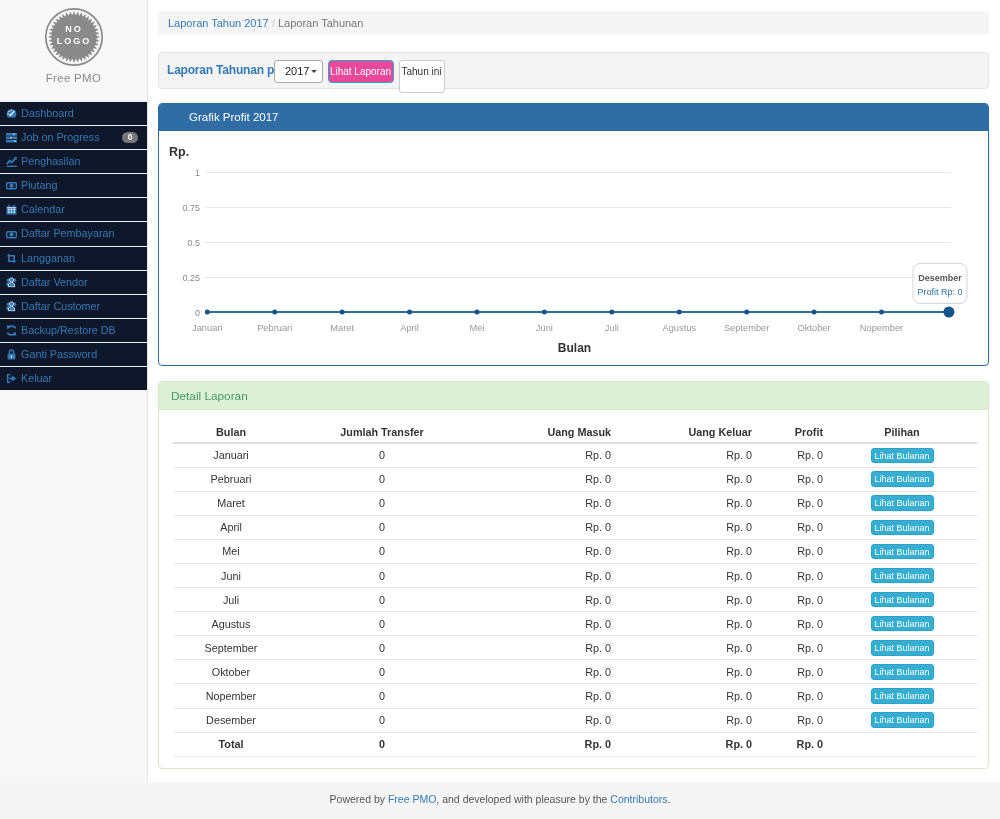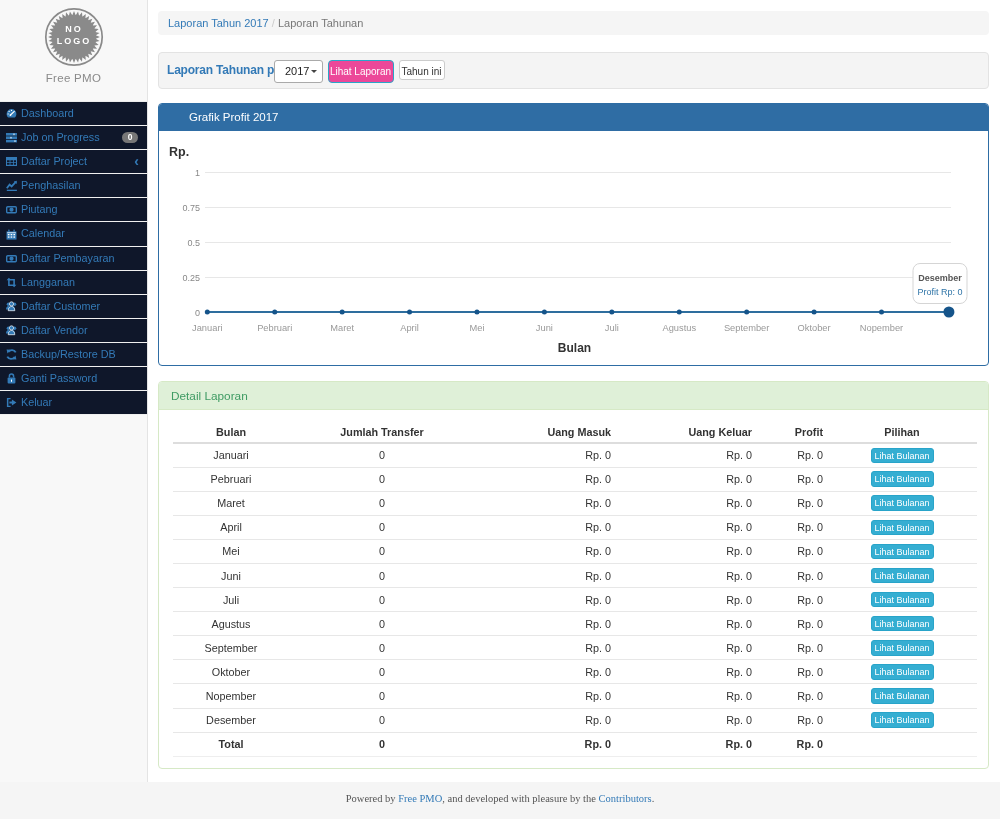--- a/index.html
+++ b/index.html
@@ -16,34 +16,34 @@
 .chev { position:absolute; right:8px; top:50%; margin-top:-8px; color:#337ab7; font-size:14px; font-weight:bold; line-height:15px; }
 #main { position:absolute; left:158px; top:0; width:831px; }
 .bcrumb { position:absolute; top:10.5px; left:0; width:831px; height:24.5px; background:#f5f5f5; border-radius:4px; font-size:11px; color:#999; line-height:24.5px; padding-left:10px; }
 .bcrumb .lnk { color:#337ab7; }
 .bcrumb .cur { color:#777; }
 .well { position:absolute; top:52px; left:0; width:831px; height:36.5px; background:#f4f4f4; border:1px solid #e3e3e3; border-radius:4px; }
 .well .lbl { position:absolute; left:8px; top:10px; font-size:12px; font-weight:bold; color:#337ab7; letter-spacing:-0.2px; }
 .sel { position:absolute; left:115px; top:7px; width:49px; height:22.5px; background:#fff; border:1px solid #aaa; border-radius:3px; font-size:11px; color:#222; line-height:20.5px; padding-left:10px; }
 .sel .car { position:absolute; right:5px; top:9px; width:0; height:0; border-left:3px solid transparent; border-right:3px solid transparent; border-top:3.5px solid #444; }
 .btn-info1 { position:absolute; left:168.5px; top:7px; width:66px; height:23px; background:#ec4899; border:1px solid #2aa6c9; border-radius:4px; color:#fff; font-size:10px; text-align:center; line-height:21px; white-space:nowrap; }
-.btn-def { position:absolute; left:239.5px; top:7px; width:46px; height:20px; background:#fff; border:1px solid #ccc; border-radius:3px; color:#333; font-size:10px; font-weight:500; text-align:center; line-height:21px; white-space:nowrap; }
+.btn-def { position:absolute; left:239.5px; top:7px; width:46px; height:33px; background:#fff; border:1px solid #ccc; border-radius:3px; color:#333; font-size:10px; font-weight:500; text-align:center; line-height:21px; white-space:nowrap; }
 .panel1 { position:absolute; top:103px; left:0; width:831px; height:263px; border:1px solid #2e6da4; border-radius:4px; background:#fff; }
 .panel1 .hd { height:27px; background:#2f6da4; color:#fdfeff; font-size:11.5px; line-height:27px; padding-left:30px; border-radius:3px 3px 0 0; }
 .panel2 { position:absolute; top:380.5px; left:0; width:831px; height:388px; border:1px solid #d6e9c6; border-radius:4px; background:#fff; }
 .panel2 .hd { height:28.5px; background:#dff0d8; color:#3f9b63; font-size:11.8px; line-height:28.5px; padding-left:12px; border-radius:3px 3px 0 0; border-bottom:1px solid #d6e9c6; }
 table.rep { table-layout:fixed; border-collapse:collapse; margin:11px 0 0 14px; width:804px; font-size:10.8px; color:#333; }
 table.rep th { font-weight:bold; height:22px; border-bottom:2px solid #ddd; }
 table.rep td { height:24.1px; border-top:1px solid #e7e7e7; }
 table.rep tr.first td { border-top:none; }
 table.rep .c { text-align:center; }
 table.rep .r { text-align:right; padding-right:4px; }
 table.rep tr.tot td { font-weight:bold; border-bottom:1px solid #eee; }
 .btn-sm { display:inline-block; width:63px; height:15.5px; background:#35aed2; border:1px solid #28a4c9; border-radius:3px; color:#fff; font-size:9px; line-height:14px; text-align:center; vertical-align:middle; }
-#footer { position:absolute; left:0; top:782px; width:1000px; height:37px; background:#f5f5f5; font-size:10.5px; color:#555; text-align:center; padding-top:11px;font-family:Liberation Serif, serif; }
+#footer { position:absolute; left:0; top:782px; width:1000px; height:37px; background:#f5f5f5; font-size:10.5px; color:#555; text-align:center; padding-top:11px; }
 #footer .lnk { color:#337ab7; }
 </style>
 </head>
 <body>
 <div id="page">
 <div id="sidebar">
   <div id="logoarea">
     <svg class="logo" width="60" height="60" viewBox="0 0 60 60">
       <circle cx="30" cy="30" r="28.2" fill="none" stroke="#8a8a8a" stroke-width="1.7"></circle>
       <g id="teeth"></g>
@@ -67,23 +67,20 @@
           </svg>Dashboard</li>
         <li><svg class="ic" width="11" height="11" viewBox="0 0 11 11">
             <rect fill="#337ab7" x="0" y="1" width="11" height="2.6"></rect>
             <rect fill="#337ab7" x="0" y="4.4" width="11" height="2.6"></rect>
             <rect fill="#337ab7" x="0" y="7.8" width="11" height="2.6"></rect>
             <rect fill="#fff" x="7.5" y="1.5" width="1" height="1.6"></rect>
             <rect fill="#fff" x="4.5" y="4.9" width="1" height="1.6"></rect>
             <rect fill="#fff" x="8.5" y="8.3" width="1" height="1.6"></rect>
           </svg>Job on Progress<span class="badge0">0</span></li>
         <li><svg class="ic" width="11" height="11" viewBox="0 0 11 11">
-            <path fill="#337ab7" d="M0,1 h11 v9 h-11 Z M1,4.2 h2.6 v1.8 H1 Z M4.4,4.2 h2.6 v1.8 H4.4 Z M7.8,4.2 h2.2 v1.8 H7.8 Z M1,6.8 h2.6 v2 H1 Z M4.4,6.8 h2.6 v2 H4.4 Z M7.8,6.8 h2.2 v2 H7.8 Z" fill-rule="evenodd"></path>
-          </svg>Daftar Project<span class="chev">‹</span></li>
-        <li><svg class="ic" width="11" height="11" viewBox="0 0 11 11">
             <path fill="none" stroke="#337ab7" stroke-width="1.8" d="M0.8,8.2 L3.6,4.6 L5.6,6.4 L9.6,2.2"></path>
             <path fill="#337ab7" d="M10.8,0.8 L10.8,4 L7.8,1.4 Z"></path>
             <path fill="none" stroke="#337ab7" stroke-width="1.4" d="M0.8,10.4 L10.9,10.4"></path>
           </svg>Penghasilan</li>
         <li><svg class="ic" width="11" height="11" viewBox="0 0 11 11">
             <rect fill="none" stroke="#337ab7" stroke-width="1.4" x="0.7" y="2.7" width="9.6" height="6" rx="1"></rect>
             <circle fill="#337ab7" cx="5.5" cy="5.7" r="2.1"></circle>
           </svg>Piutang</li>
         <li><svg class="ic" width="11" height="11" viewBox="0 0 11 11">
             <path fill="#337ab7" d="M0.5,2.4 h10 v8.2 h-10 Z"></path>
@@ -105,28 +102,28 @@
           </svg>Daftar Pembayaran</li>
         <li><svg class="ic" width="11" height="11" viewBox="0 0 11 11">
             <path fill="#337ab7" d="M2.9,0.8 L5.2,3.2 H3.7 V7.4 H7.4 V8.9 H2.1 V3.2 H0.6 Z M8.1,10.2 L5.8,7.8 H7.3 V3.6 H3.6 V2.1 H8.9 V7.8 H10.4 Z"></path>
           </svg>Langganan</li>
         <li><svg class="ic" width="11" height="11" viewBox="0 0 11 11">
             <circle cx="2.4" cy="3.3" r="1.7" fill="#337ab7"></circle>
             <circle cx="8.6" cy="3.3" r="1.7" fill="#337ab7"></circle>
             <path fill="#337ab7" d="M0,8.5 c0,-2.1 1.1,-3.4 2.4,-3.4 c0.9,0 1.7,0.6 2.1,1.5 c0.4,-0.9 1.2,-1.5 2.1,-1.5 c1.3,0 2.4,1.3 2.4,3.4 Z"></path>
             <circle cx="5.5" cy="2.9" r="2.1" fill="#337ab7" stroke="#fdfdfd" stroke-width="0.7"></circle>
             <path fill="#337ab7" stroke="#fdfdfd" stroke-width="0.7" d="M2.2,9.7 c0,-2.6 1.4,-4.2 3.3,-4.2 c1.9,0 3.3,1.6 3.3,4.2 Z"></path>
-          </svg>Daftar Customer</li>
+          </svg>Daftar Vendor</li>
         <li><svg class="ic" width="11" height="11" viewBox="0 0 11 11">
             <circle cx="2.4" cy="3.3" r="1.7" fill="#337ab7"></circle>
             <circle cx="8.6" cy="3.3" r="1.7" fill="#337ab7"></circle>
             <path fill="#337ab7" d="M0,8.5 c0,-2.1 1.1,-3.4 2.4,-3.4 c0.9,0 1.7,0.6 2.1,1.5 c0.4,-0.9 1.2,-1.5 2.1,-1.5 c1.3,0 2.4,1.3 2.4,3.4 Z"></path>
             <circle cx="5.5" cy="2.9" r="2.1" fill="#337ab7" stroke="#fdfdfd" stroke-width="0.7"></circle>
             <path fill="#337ab7" stroke="#fdfdfd" stroke-width="0.7" d="M2.2,9.7 c0,-2.6 1.4,-4.2 3.3,-4.2 c1.9,0 3.3,1.6 3.3,4.2 Z"></path>
-          </svg>Daftar Vendor</li>
+          </svg>Daftar Customer</li>
         <li><svg class="ic" width="11" height="11" viewBox="0 0 11 11">
             <path fill="none" stroke="#337ab7" stroke-width="1.9" d="M9.7,3.4 A4.3,4.3 0 0 0 2.3,3"></path>
             <path fill="#337ab7" d="M0.6,0.4 L4.5,0.8 L1.5,4.5 Z"></path>
             <path fill="none" stroke="#337ab7" stroke-width="1.9" d="M1.3,7.6 a4.3,4.3 0 0 0 7.4,0.4"></path>
             <path fill="#337ab7" d="M10.4,10.6 L6.5,10.2 L9.5,6.5 Z"></path>
           </svg>Backup/Restore DB</li>
         <li><svg class="ic" width="11" height="11" viewBox="0 0 11 11">
             <rect fill="#337ab7" x="1.6" y="4.6" width="7.8" height="6" rx="1"></rect>
             <path fill="none" stroke="#337ab7" stroke-width="1.5" d="M3.4,4.6 V3.2 a2.1,2.1 0 0 1 4.2,0 V4.6"></path>
             <rect fill="#fff" x="5" y="6.6" width="1" height="2.2"></rect>

